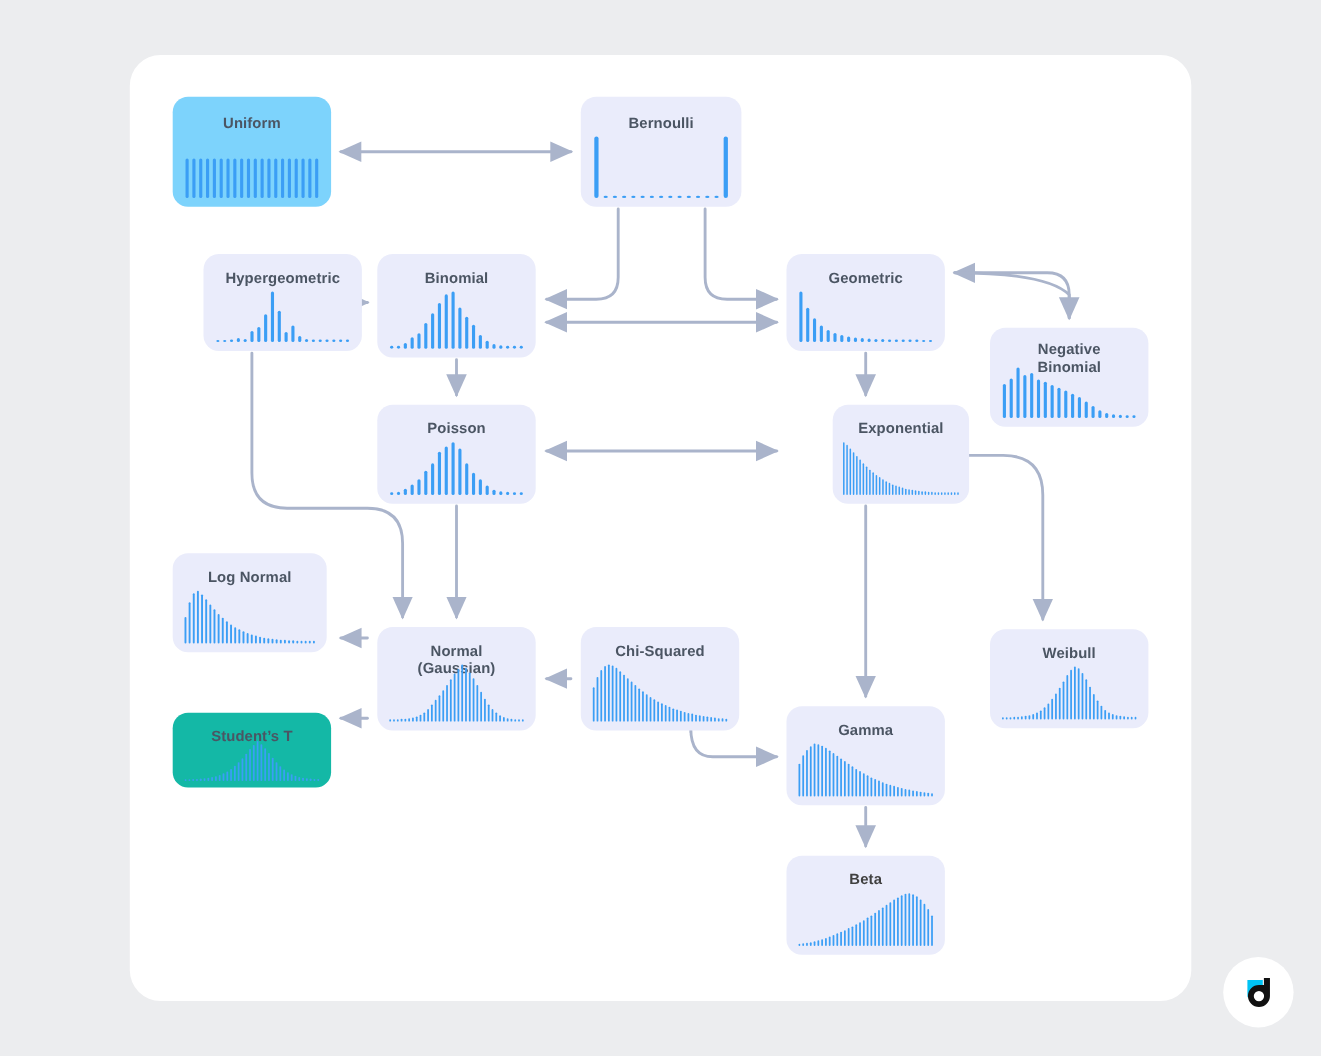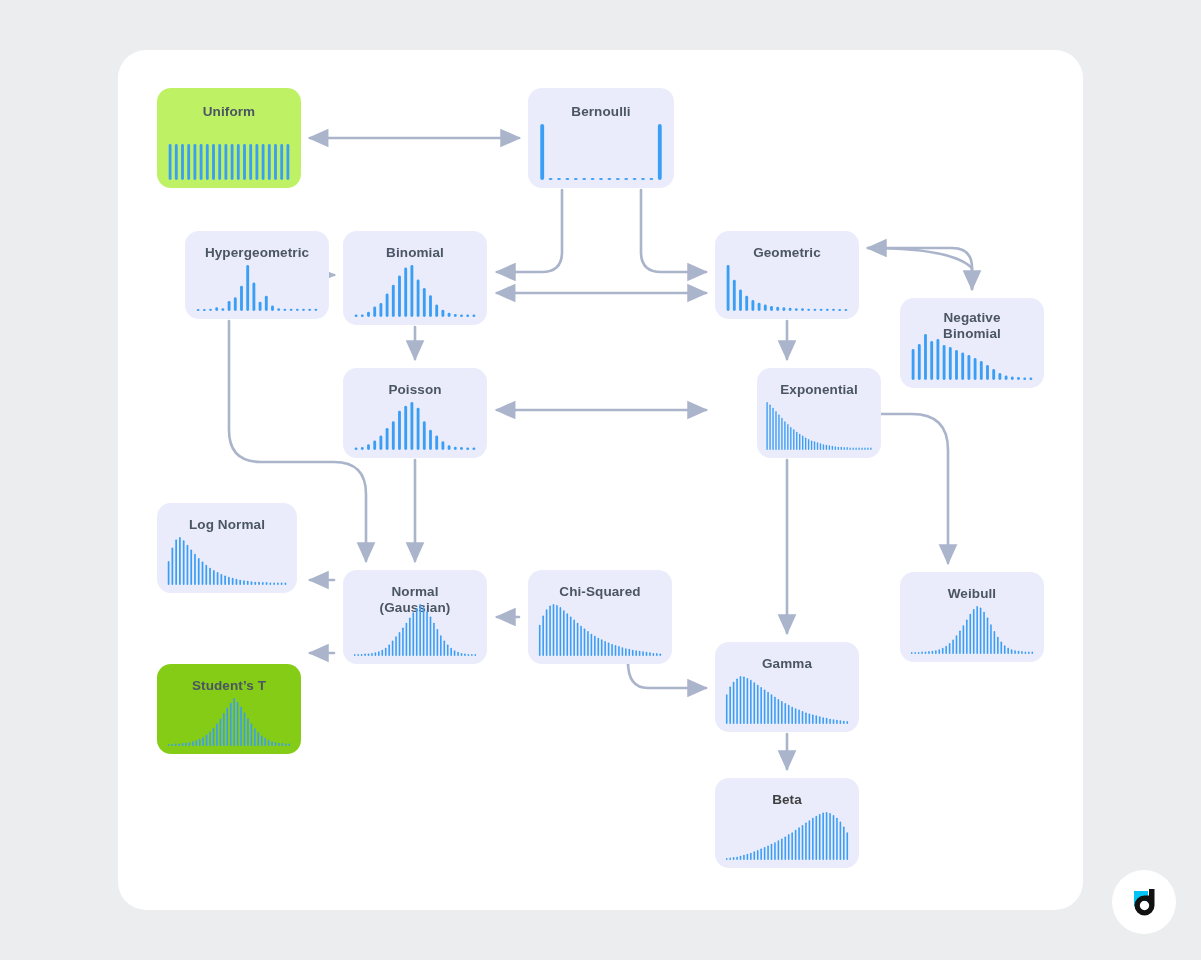--- a/index.html
+++ b/index.html
@@ -109,21 +109,21 @@
 
       <path d="M787,460 L787,633" marker-end="url(#ah)"></path>
 
       <path d="M860,414 L912,414 Q948,414 948,450 L948,563" marker-end="url(#ah)"></path>
 
       <path d="M787,734 L787,769" marker-end="url(#ah)"></path>
     </g>
   </svg>
 
   <div id="nodes">
-      <div class="card" style="left: 157px; top: 88px; width: 144px; height: 100px; background: #bef264;">
+      <div class="card" style="left: 157px; top: 88px; width: 144px; height: 100px; background: #7dd3fc;">
         <div class="card-title" style="top: 16px; color: rgb(75, 85, 99);">Uniform</div>
         <div class="spark">
           <svg viewBox="0 0 144 100" preserveAspectRatio="none">
             <rect x="11.67" y="56.00" width="2.85" height="36.00" rx="1.43" fill="#3b9ef5"></rect>
             <rect x="17.87" y="56.00" width="2.85" height="36.00" rx="1.43" fill="#3b9ef5"></rect>
             <rect x="24.07" y="56.00" width="2.85" height="36.00" rx="1.43" fill="#3b9ef5"></rect>
             <rect x="30.27" y="56.00" width="2.85" height="36.00" rx="1.43" fill="#3b9ef5"></rect>
             <rect x="36.47" y="56.00" width="2.85" height="36.00" rx="1.43" fill="#3b9ef5"></rect>
             <rect x="42.67" y="56.00" width="2.85" height="36.00" rx="1.43" fill="#3b9ef5"></rect>
             <rect x="48.87" y="56.00" width="2.85" height="36.00" rx="1.43" fill="#3b9ef5"></rect>
@@ -463,21 +463,21 @@
             <rect x="110.81" y="80.80" width="1.60" height="5.20" rx="0.80" fill="#3b9ef5"></rect>
             <rect x="114.26" y="81.32" width="1.60" height="4.68" rx="0.80" fill="#3b9ef5"></rect>
             <rect x="117.70" y="81.84" width="1.60" height="4.16" rx="0.80" fill="#3b9ef5"></rect>
             <rect x="121.14" y="82.36" width="1.60" height="3.64" rx="0.80" fill="#3b9ef5"></rect>
             <rect x="124.59" y="82.88" width="1.60" height="3.12" rx="0.80" fill="#3b9ef5"></rect>
             <rect x="128.03" y="82.88" width="1.60" height="3.12" rx="0.80" fill="#3b9ef5"></rect>
             <rect x="131.48" y="83.40" width="1.60" height="2.60" rx="0.80" fill="#3b9ef5"></rect>
           </svg>
         </div>
       </div>
-      <div class="card" style="left: 157px; top: 664px; width: 144px; height: 90px; background: #84cc16;">
+      <div class="card" style="left: 157px; top: 648px; width: 144px; height: 68px; background: #14b8a6;">
         <div class="card-title" style="top: 14px; color: rgb(75, 85, 99);">Student’s T</div>
         <div class="spark">
           <svg viewBox="0 0 144 90" preserveAspectRatio="none">
             <rect x="10.92" y="80.00" width="1.60" height="2.00" rx="0.80" fill="#3b9ef5"></rect>
             <rect x="14.37" y="80.00" width="1.60" height="2.00" rx="0.80" fill="#3b9ef5"></rect>
             <rect x="17.81" y="79.60" width="1.60" height="2.40" rx="0.80" fill="#3b9ef5"></rect>
             <rect x="21.26" y="79.60" width="1.60" height="2.40" rx="0.80" fill="#3b9ef5"></rect>
             <rect x="24.70" y="79.12" width="1.60" height="2.88" rx="0.80" fill="#3b9ef5"></rect>
             <rect x="28.14" y="78.64" width="1.60" height="3.36" rx="0.80" fill="#3b9ef5"></rect>
             <rect x="31.59" y="78.16" width="1.60" height="3.84" rx="0.80" fill="#3b9ef5"></rect>

